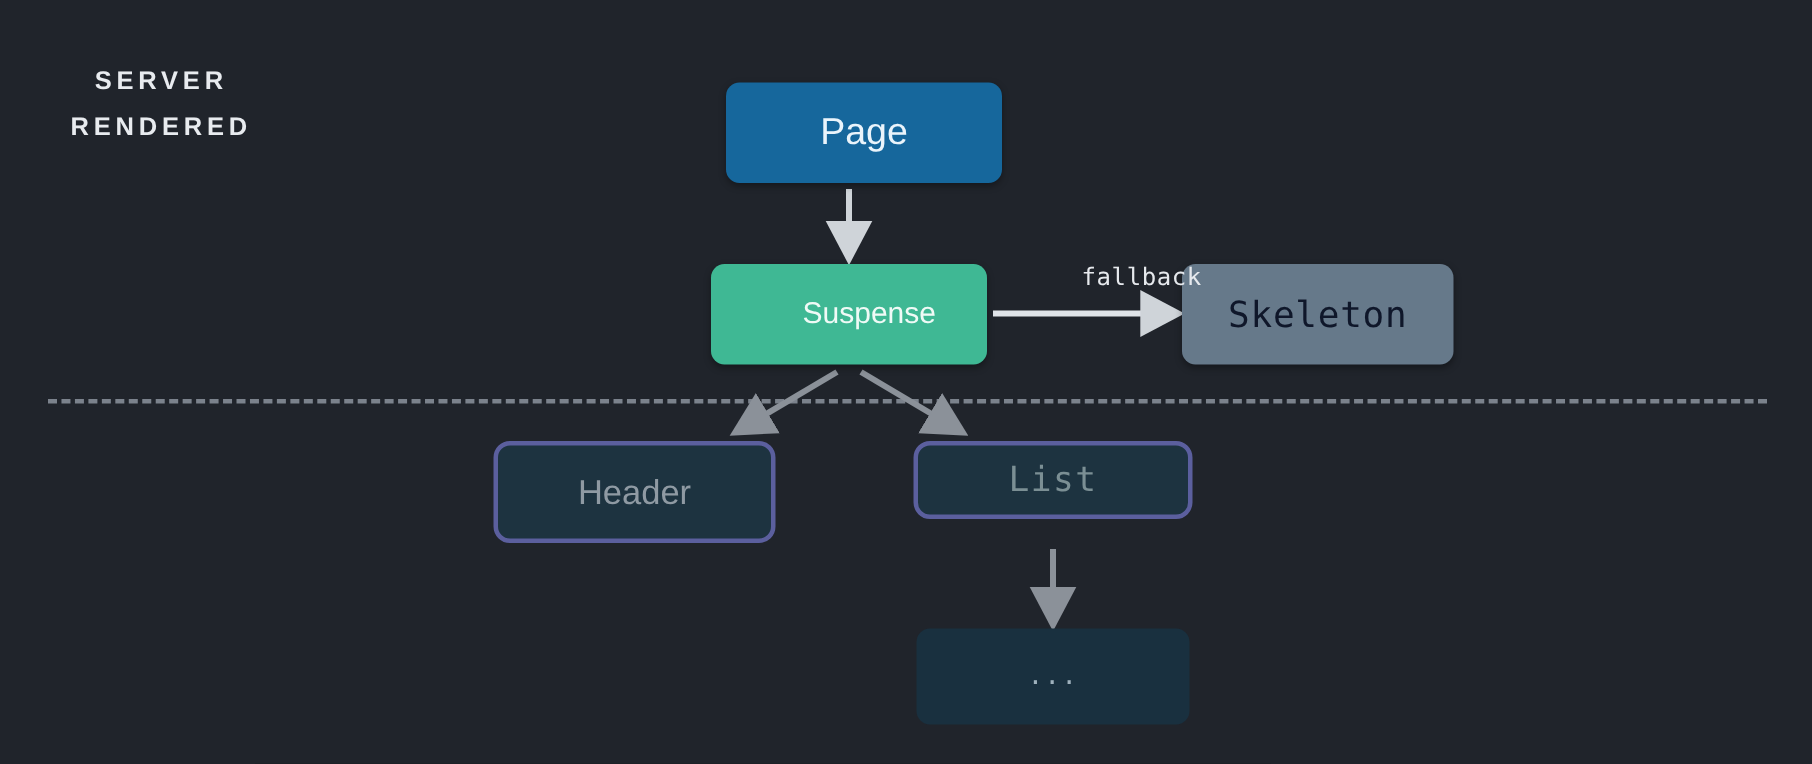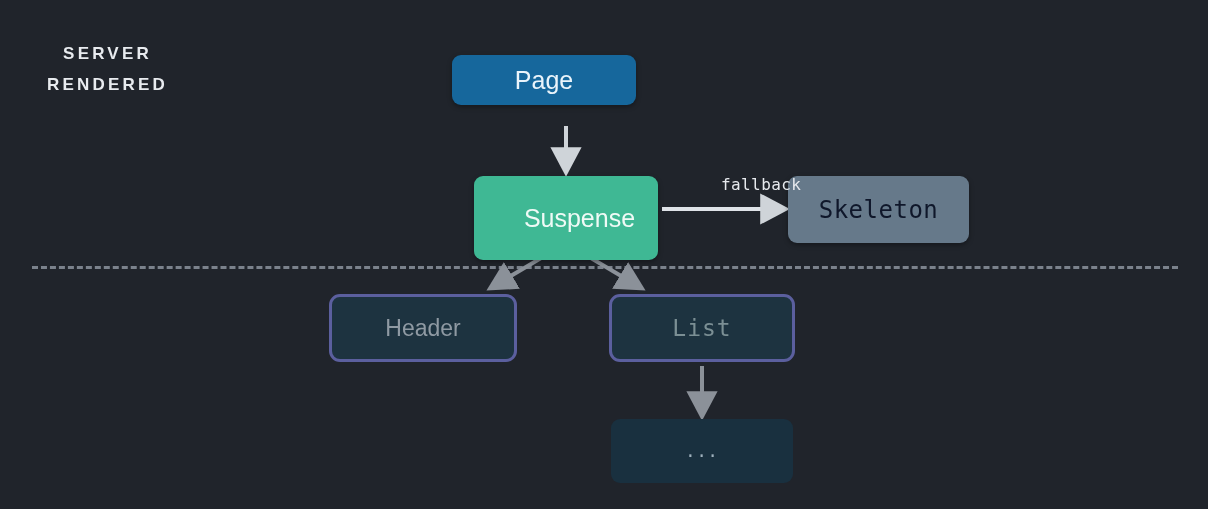--- a/index.html
+++ b/index.html
@@ -49,34 +49,34 @@
     box-sizing: border-box;
     border-radius: 9px;
     display: flex;
     align-items: center;
     justify-content: center;
     text-align: center;
     user-select: none;
   }
 
   .node-page {
-    left: 452px; top: 55px; width: 184px; height: 50px;
+    left: 484px; top: 55px; width: 184px; height: 67px;
     background: #16679c;
     color: #eaf4fb;
     font-family: "Liberation Sans", sans-serif;
     font-size: 25px;
     box-shadow: 0 2px 5px rgba(0,0,0,0.35);
   }
 
   .node-suspense {
-    left: 474px; top: 176px; width: 184px; height: 84px;
+    left: 474px; top: 176px; width: 184px; height: 67px;
     background: #3fb894;
     color: #effaf6;
     font-family: "Liberation Sans", sans-serif;
-    font-size: 25px;
+    font-size: 20px;
     box-shadow: 0 2px 5px rgba(0,0,0,0.35);
     padding-left: 27px;
   }
 
   .node-skeleton {
     left: 788px; top: 176px; width: 181px; height: 67px;
     background: #66798a;
     color: #0f172a;
     font-family: "DejaVu Sans Mono", monospace;
     font-size: 24px;
@@ -88,21 +88,21 @@
     left: 329px; top: 294px; width: 188px; height: 68px;
     background: #1d3340;
     border: 3px solid #5b5f9e;
     border-radius: 11px;
     color: #8f9aa3;
     font-family: "Liberation Sans", sans-serif;
     font-size: 23px;
   }
 
   .node-list {
-    left: 609px; top: 294px; width: 186px; height: 68px;
+    left: 609px; top: 294px; width: 186px; height: 52px;
     background: #1d3340;
     border: 3px solid #5b5f9e;
     border-radius: 11px;
     color: #7b8f94;
     font-family: "DejaVu Sans Mono", monospace;
     font-size: 23px;
     letter-spacing: 1px;
   }
 
   .node-ellipsis {

